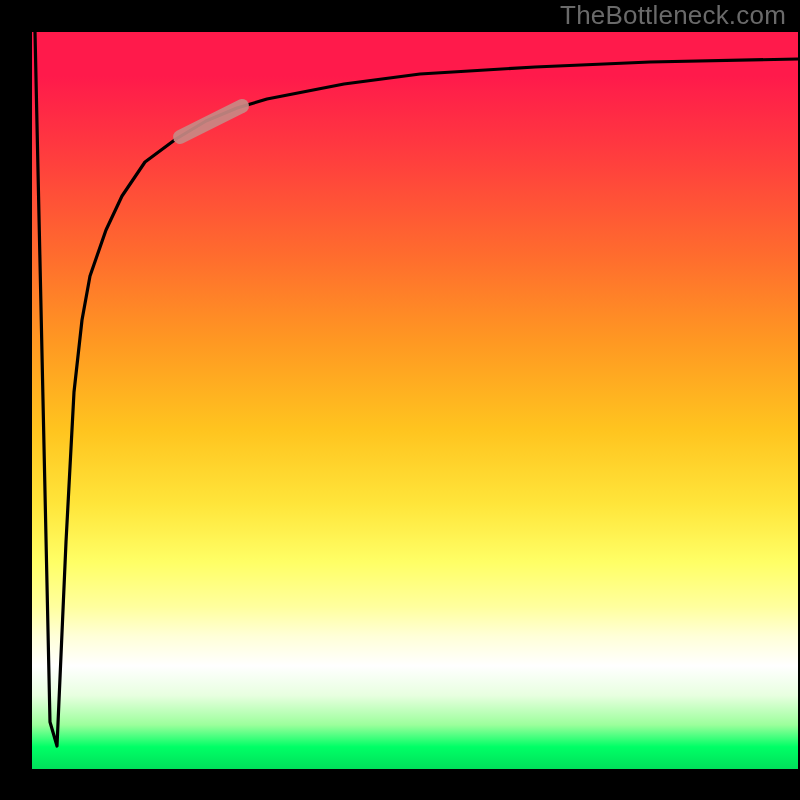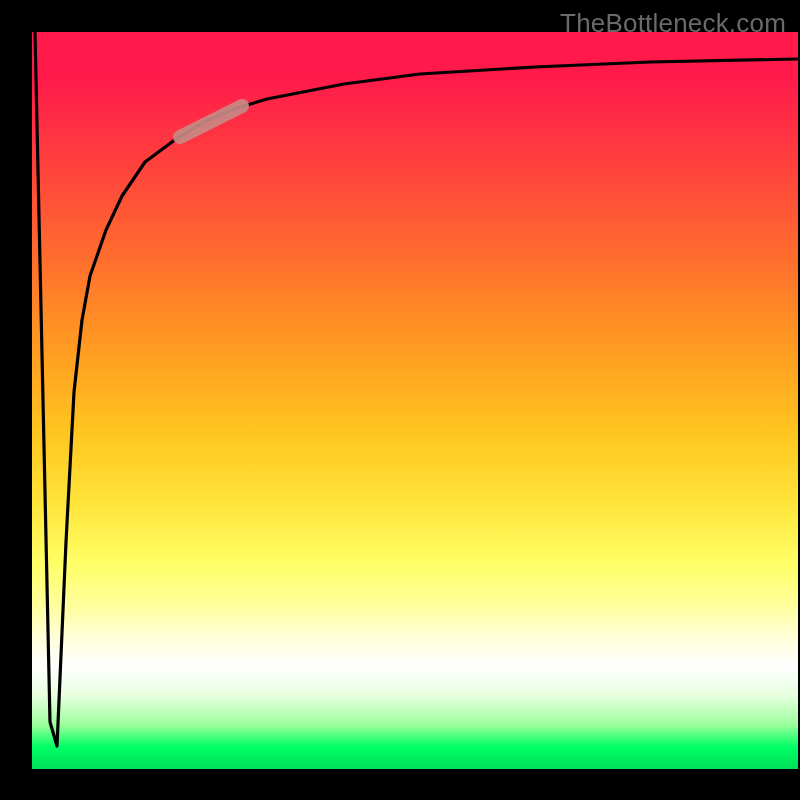--- a/index.html
+++ b/index.html
@@ -12,21 +12,21 @@
     font-family: Arial, Helvetica, sans-serif;
   }
   .container {
     position: relative;
     width: 800px;
     height: 800px;
     background: #000;
   }
   .watermark {
     position: absolute;
-    top: 8px;
+    top: 0;
     right: 14px;
     color: #6a6a6a;
     font-size: 26px;
     font-weight: 400;
     letter-spacing: 0.2px;
     z-index: 20;
   }
   .plot {
     position: absolute;
     left: 32px;

